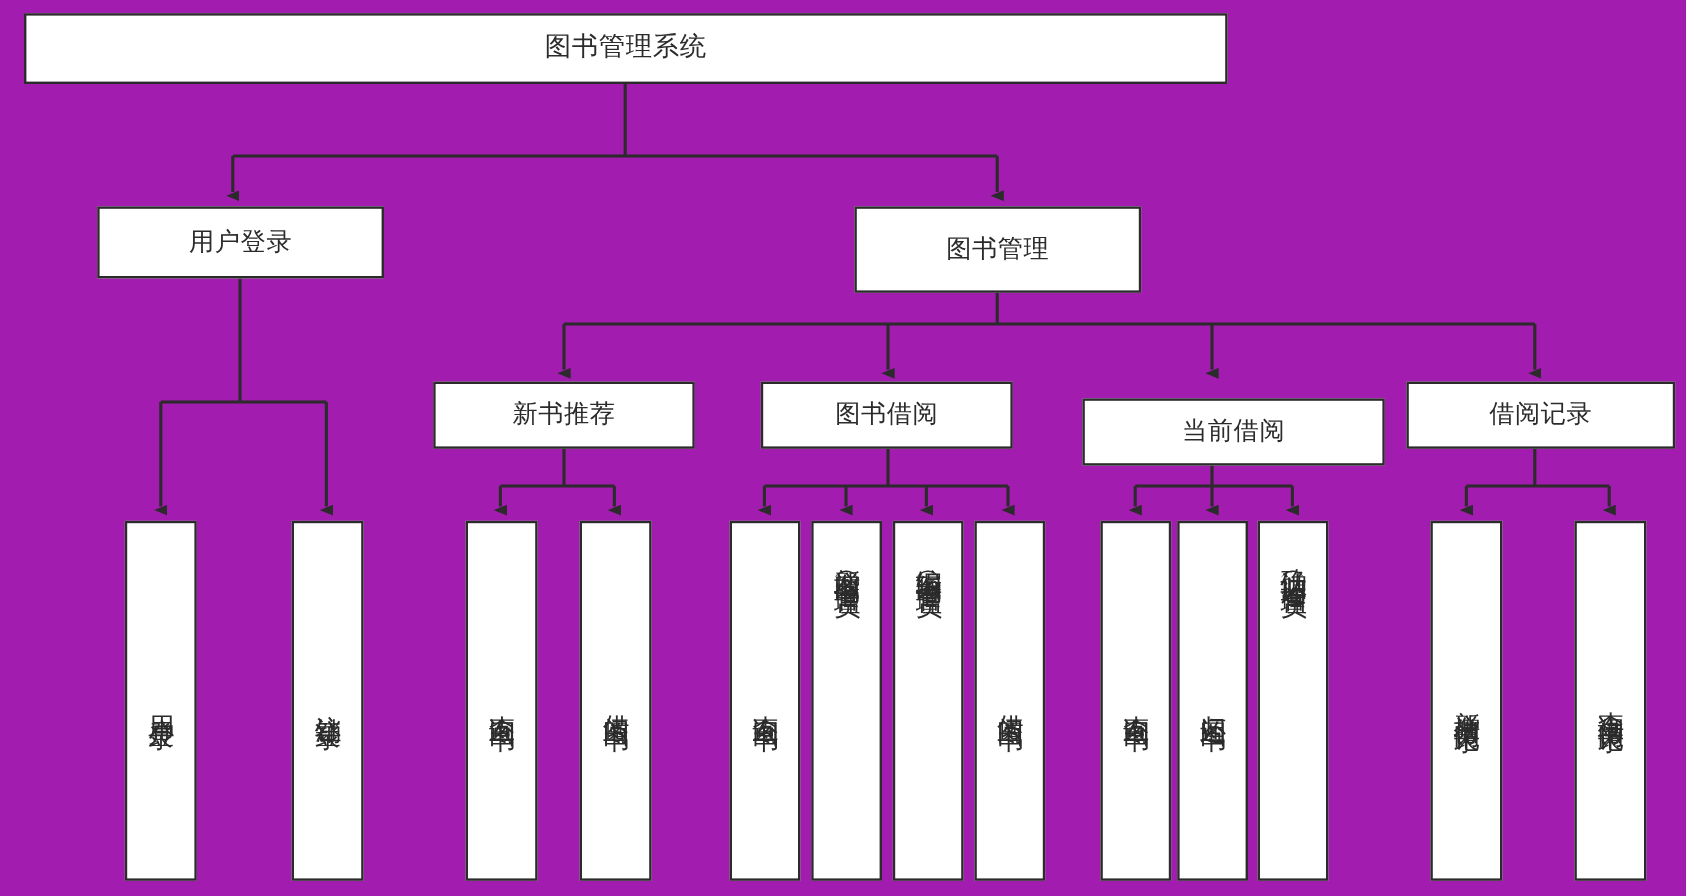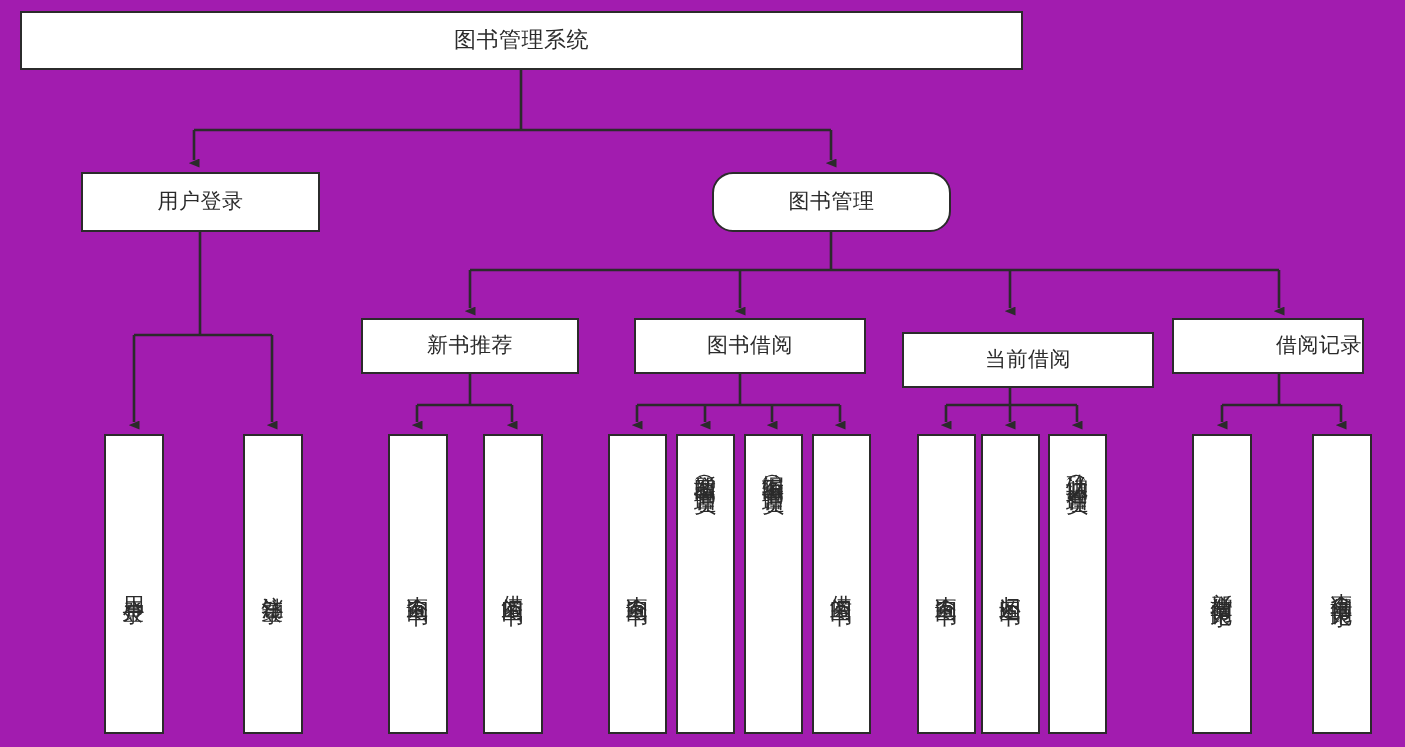--- a/index.html
+++ b/index.html
@@ -134,37 +134,37 @@
   </svg>
 
   <div class="node horiz root" style="left:20px; top:11px; width:1003px; height:59px;">
     <span class="label">图书管理系统</span>
   </div>
 
   <div class="node horiz" style="left:81px; top:172px; width:239px; height:60px;">
     <span class="label">用户登录</span>
   </div>
 
-  <div class="node horiz" style="left:712px; top:172px; width:239px; height:60px;border-radius:21px;">
+  <div class="node horiz" style="left:712px; top:172px; width:239px; height:72px;">
     <span class="label">图书管理</span>
   </div>
 
   <div class="node horiz" style="left:361px; top:318px; width:218px; height:56px;">
     <span class="label">新书推荐</span>
   </div>
 
-  <div class="node horiz" style="left:634px; top:318px; width:232px; height:56px;">
+  <div class="node horiz" style="left:634px; top:318px; width:210px; height:56px;">
     <span class="label">图书借阅</span>
   </div>
 
   <div class="node horiz" style="left:902px; top:332px; width:252px; height:56px;">
     <span class="label">当前借阅</span>
   </div>
 
-  <div class="node horiz" style="left:1172px; top:318px; width:192px; height:56px;justify-content:flex-end;">
+  <div class="node horiz" style="left:1172px; top:318px; width:224px; height:56px;">
     <span class="label">借阅记录</span>
   </div>
 
   <div class="node vert center" style="left:104px; top:434px; width:60px; height:300px;">
     <span class="label">用户登录</span>
   </div>
 
   <div class="node vert center" style="left:243px; top:434px; width:60px; height:300px;">
     <span class="label">注销登录</span>
   </div>

